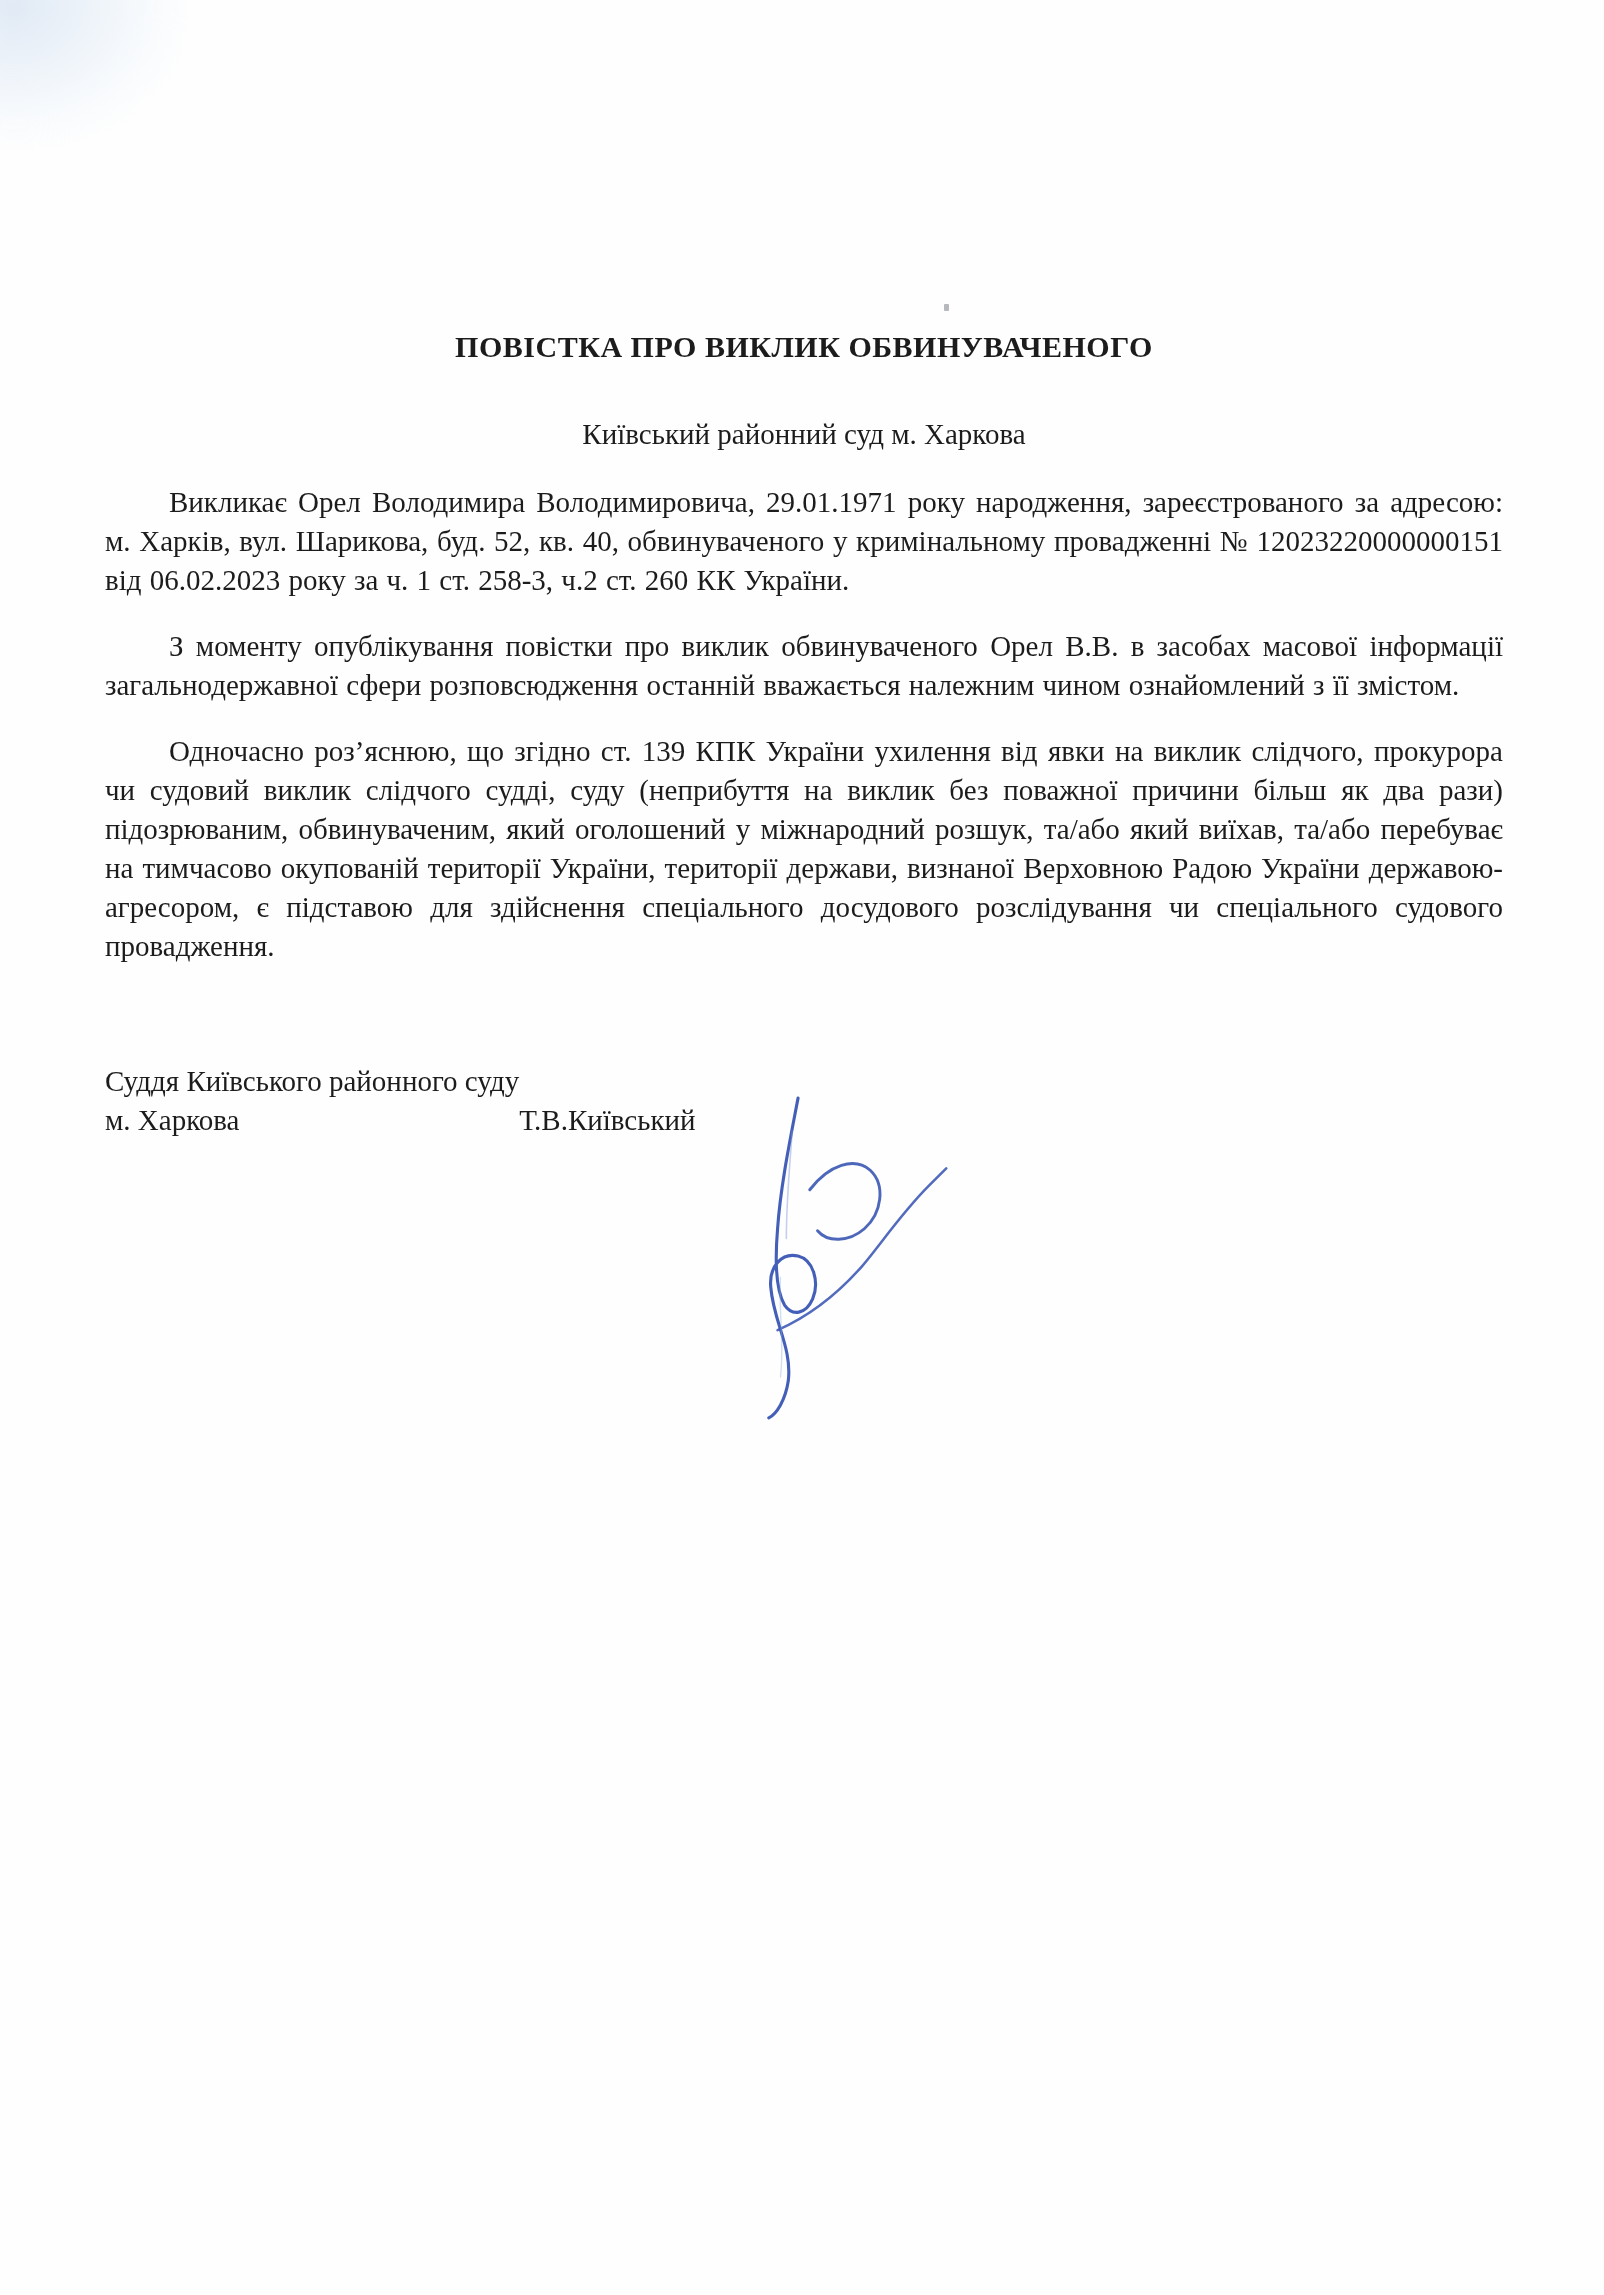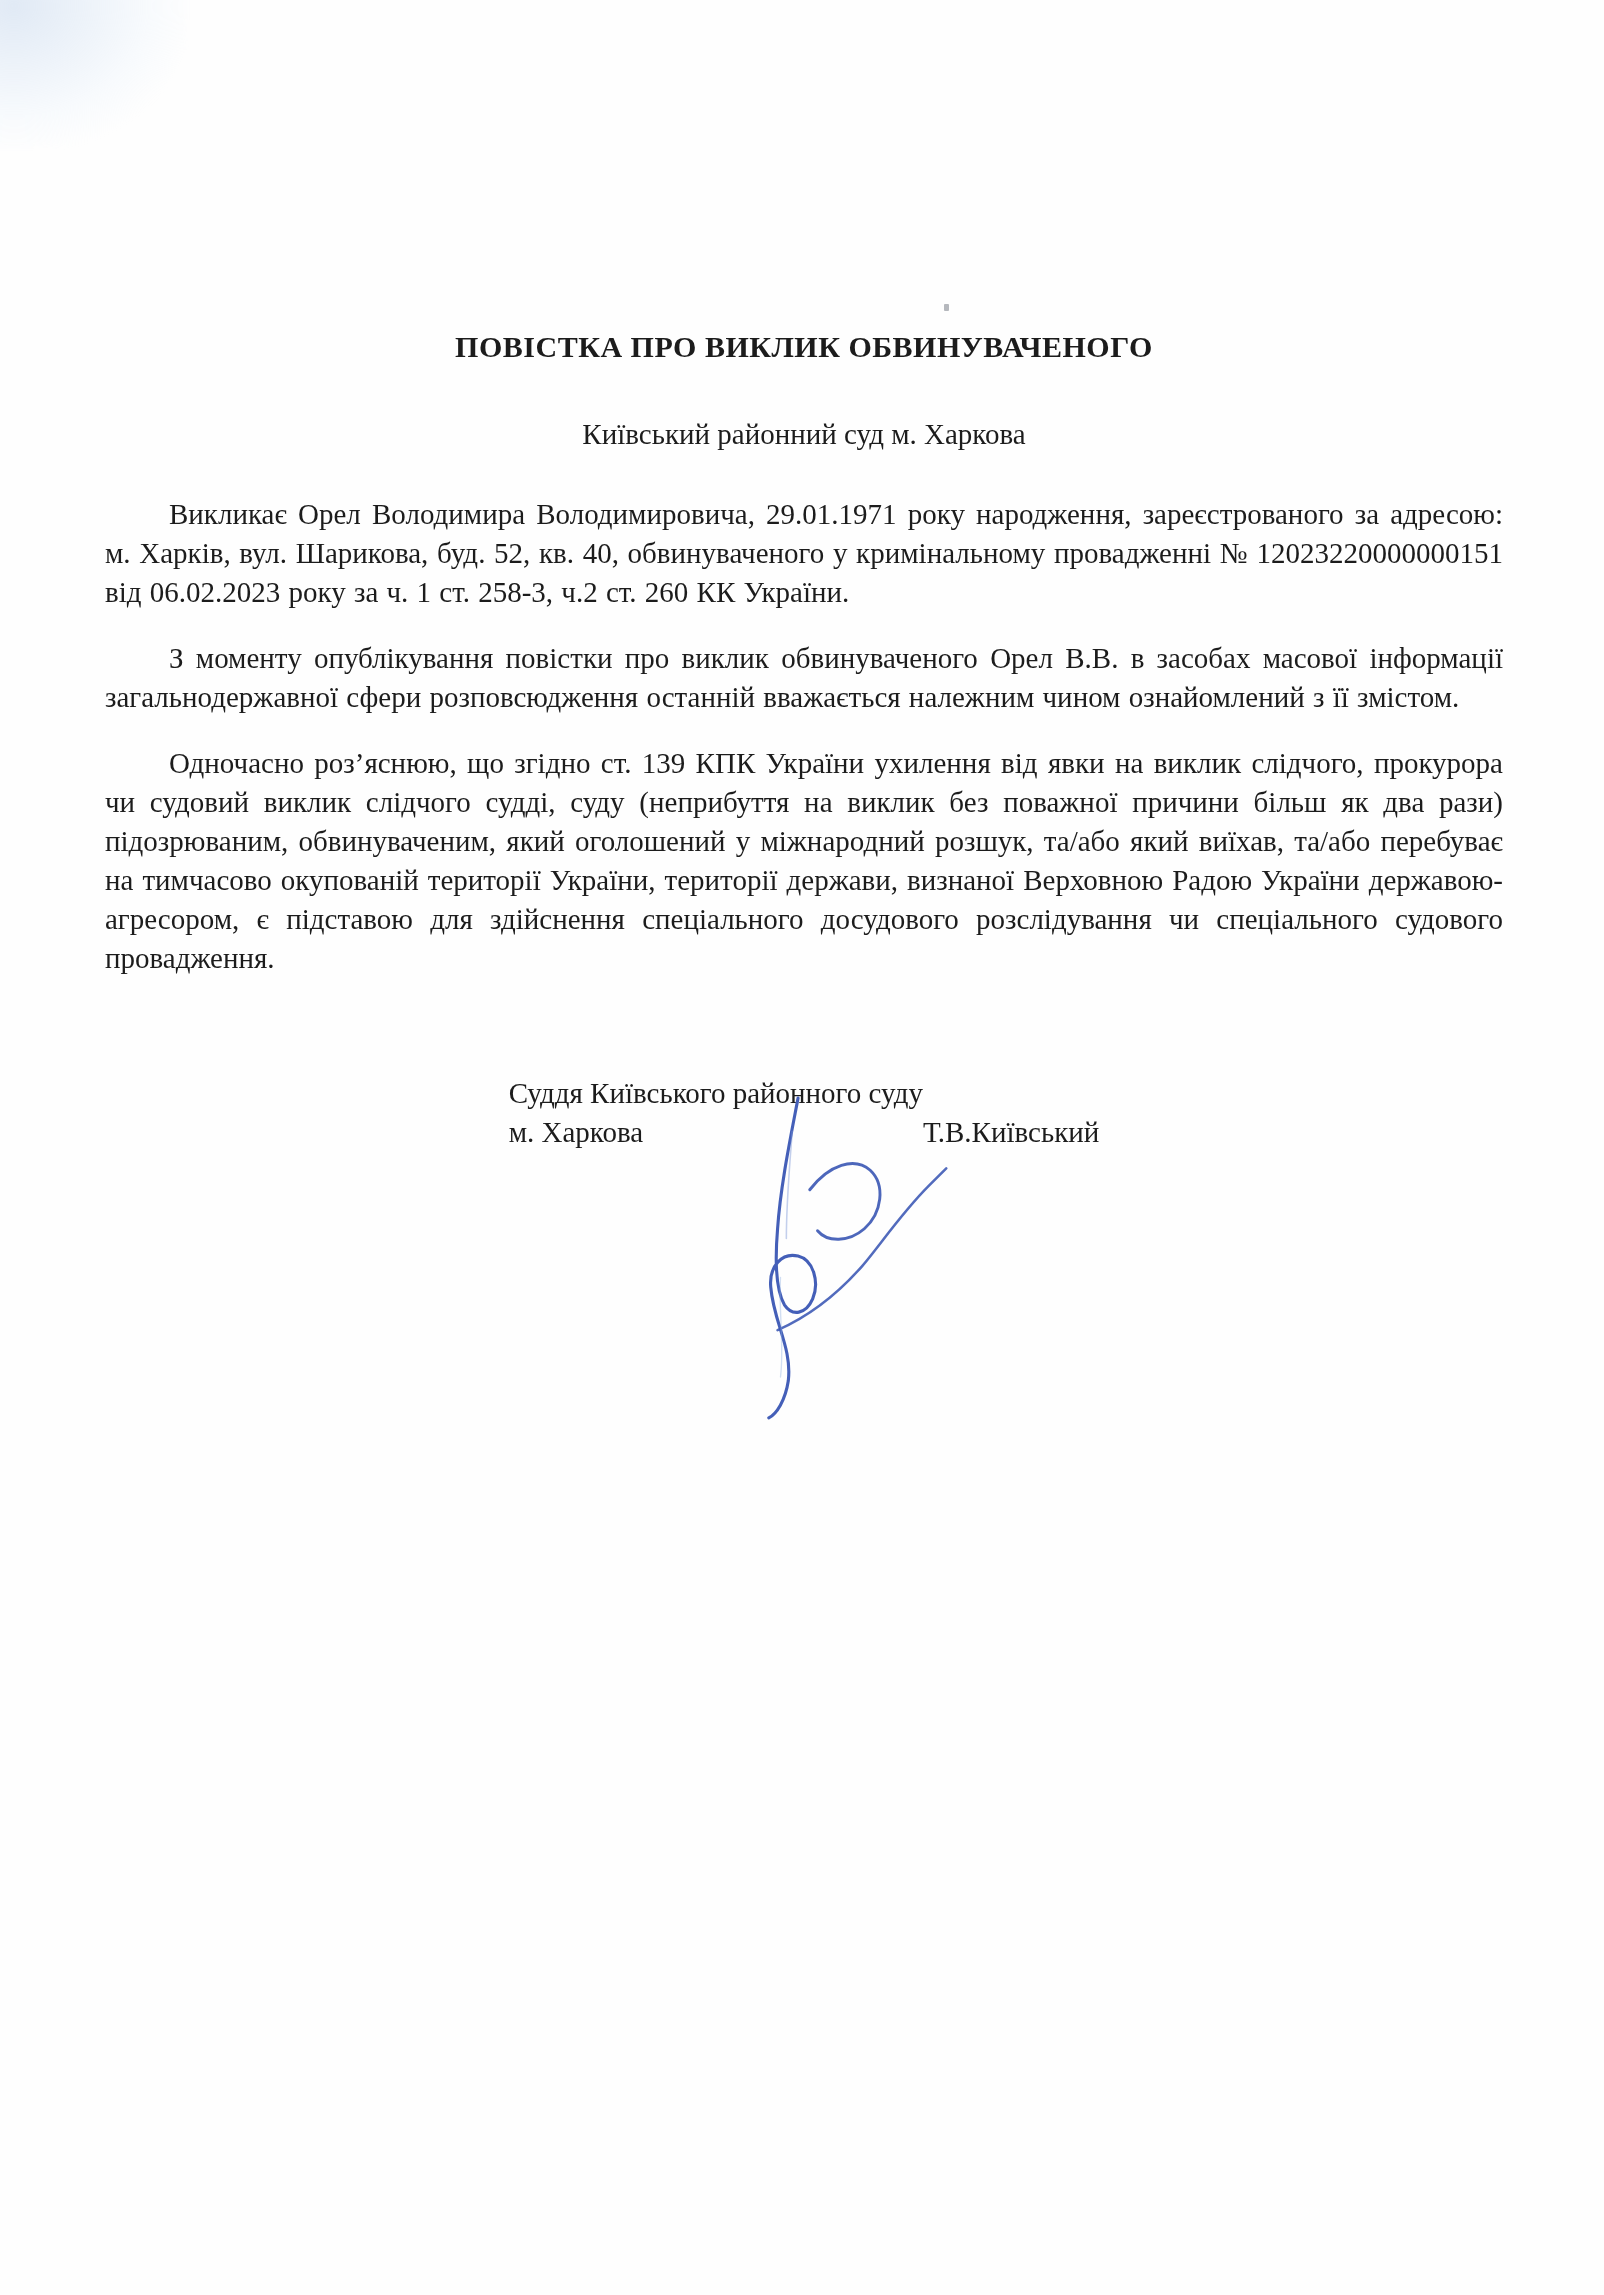--- a/index.html
+++ b/index.html
@@ -43,34 +43,34 @@
     font-size: 30px;
     letter-spacing: 0.5px;
   }
   .doc-court {
     text-align: center;
     font-weight: normal;
     font-size: 29px;
     margin-top: 54px;
   }
   .body-text {
-    margin-top: 44px;
+    margin-top: 32px;
   }
   .body-text p {
     font-size: 29px;
     line-height: 39px;
     text-align: justify;
     text-indent: 64px;
     margin-bottom: 27px;
     word-spacing: 1px;
   }
   .sig-block {
     margin-top: 96px;
     display: flex;
-    justify-content: center;
+    justify-content: flex-start;
     align-items: flex-end;
     font-size: 29px;
     line-height: 39px;
   }
   .sig-role { white-space: nowrap; }
   .sig-name { white-space: nowrap; }
   .signature-svg {
     position: absolute;
     left: 683px;
     top: 1092px;

